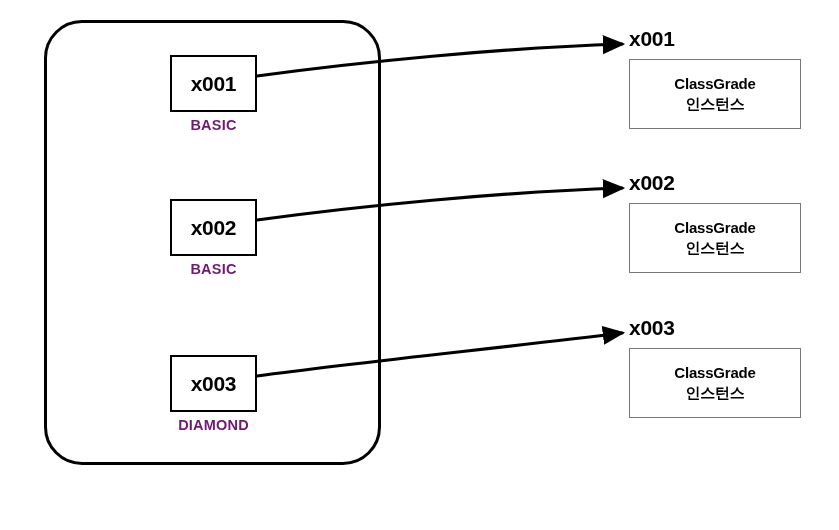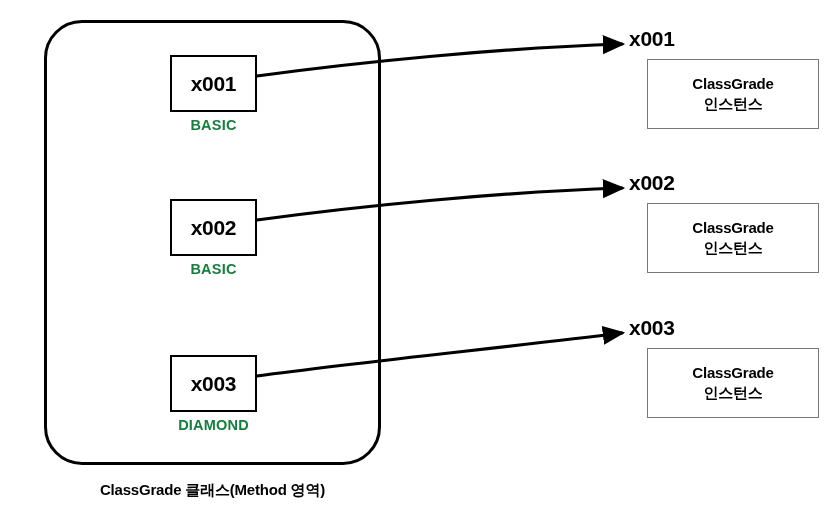--- a/index.html
+++ b/index.html
@@ -67,21 +67,21 @@
     font-weight: bold;
     color: #000000;
     letter-spacing: -0.3px;
   }
   .ref-name {
     margin-top: 5px;
     width: 87px;
     text-align: center;
     font-size: 14.5px;
     font-weight: bold;
-    color: #15803d;
+    color: #701a75;
     letter-spacing: 0.2px;
     white-space: nowrap;
   }
 
   
   .heap-group {
     position: absolute;
     left: 629px;
   }
   .heap-group.group-0 { top: 28px; }
@@ -99,21 +99,20 @@
   .heap-box {
     width: 172px;
     height: 70px;
     border: 1.5px solid #777777;
     box-sizing: border-box;
     display: flex;
     flex-direction: column;
     align-items: center;
     justify-content: center;
     background: #ffffff;
-    margin-left: 18px;
   }
   .heap-box-line {
     font-size: 15px;
     font-weight: bold;
     color: #000000;
     line-height: 1.35;
     letter-spacing: -0.2px;
   }
 
   
@@ -147,21 +146,20 @@
     <div class="ref-name">BASIC</div>
   </div>
 
   <div class="ref-slot slot-2">
     <div class="ref-box">
       <span class="ref-box-text">x003</span>
     </div>
     <div class="ref-name">DIAMOND</div>
   </div>
 
-  <div class="method-area-caption">ClassGrade 클래스(Method 영역)</div>
 
   <div class="heap-group group-0">
     <div class="heap-addr">x001</div>
     <div class="heap-box">
       <span class="heap-box-line">ClassGrade</span>
       <span class="heap-box-line">인스턴스</span>
     </div>
   </div>
 
   <div class="heap-group group-1">

